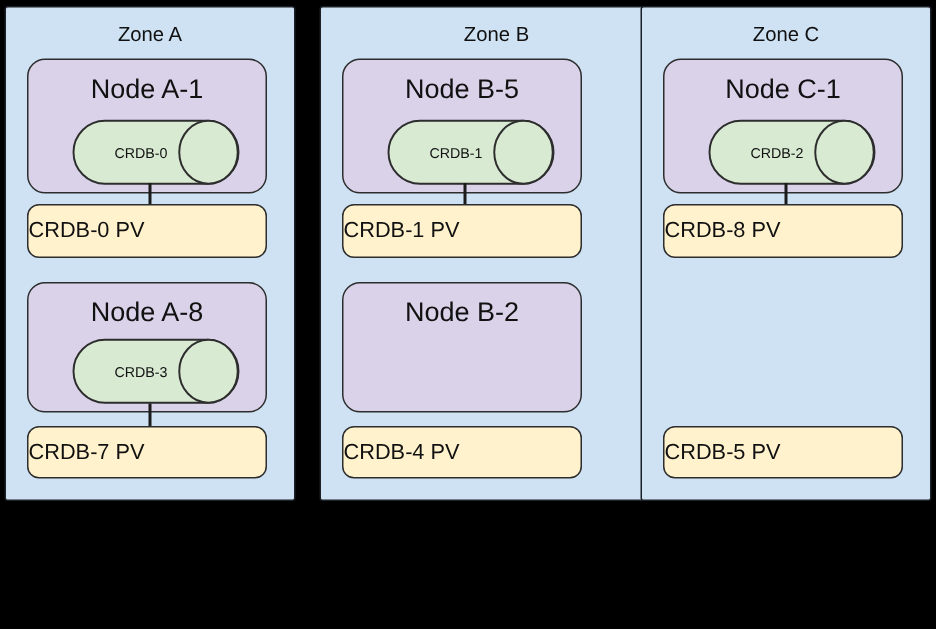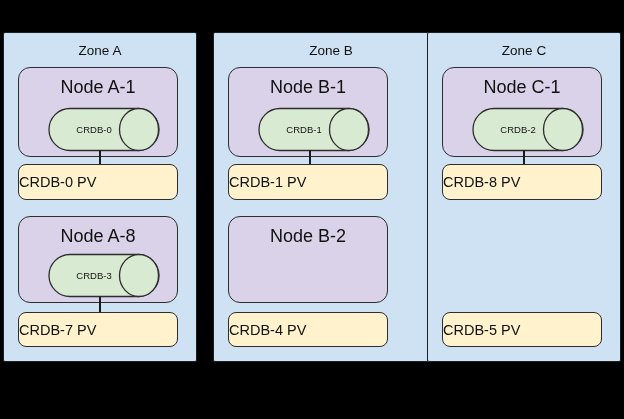--- a/index.html
+++ b/index.html
@@ -7,21 +7,20 @@
     width: 624px; height: 419px;
     background: #000000;
     font-family: "Liberation Sans", sans-serif;
     color: #111111;
     overflow: hidden;
   }
   .canvas {
     position: relative;
     width: 624px; height: 302px;
     background: #000000;
-    margin-top: 28px;
   }
   .zone {
     position: absolute;
     top: 4px;
     width: 192px; height: 328px;
     background: #cfe2f3;
     border: 1.5px solid #1b2026;
     border-radius: 2px;
   }
   .zone.za { left: 3px; }
@@ -125,21 +124,21 @@
     <div class="connector c2"></div>
     <div class="pv slot2">
       <span>CRDB-7 PV</span>
     </div>
   </div>
 
   <div class="zone zb">
     <div class="zone-label">Zone B</div>
 
     <div class="node slot1">
-      <div class="node-label">Node B-1</div>
+      <div class="node-label">Node B-5</div>
       <svg class="cyl" width="112" height="45" viewBox="0 0 112 45">
         <rect x="1" y="1.5" width="110" height="42" rx="21" ry="21"></rect>
         <ellipse cx="91" cy="22.5" rx="19.5" ry="21"></ellipse>
         <text x="46" y="26">CRDB-1</text>
       </svg>
     </div>
     <div class="connector c1"></div>
     <div class="pv slot1">
       <span>CRDB-1 PV</span>
     </div>

